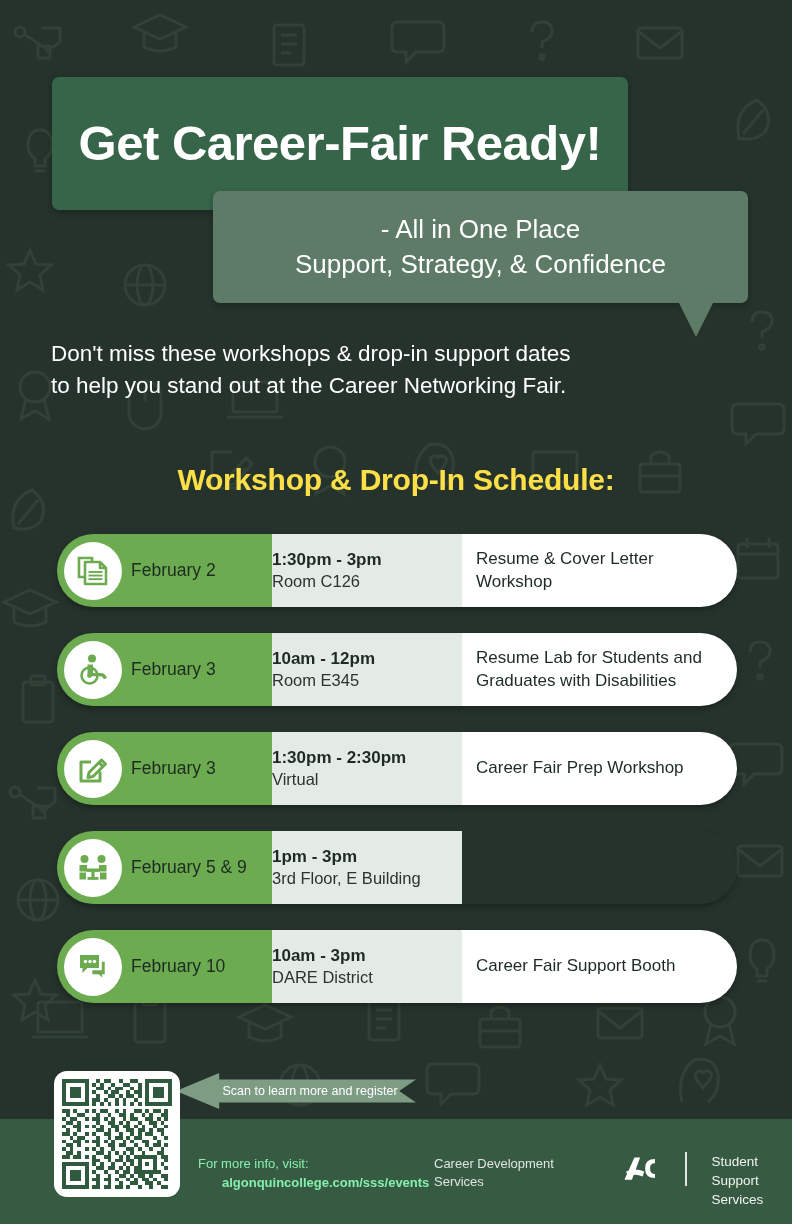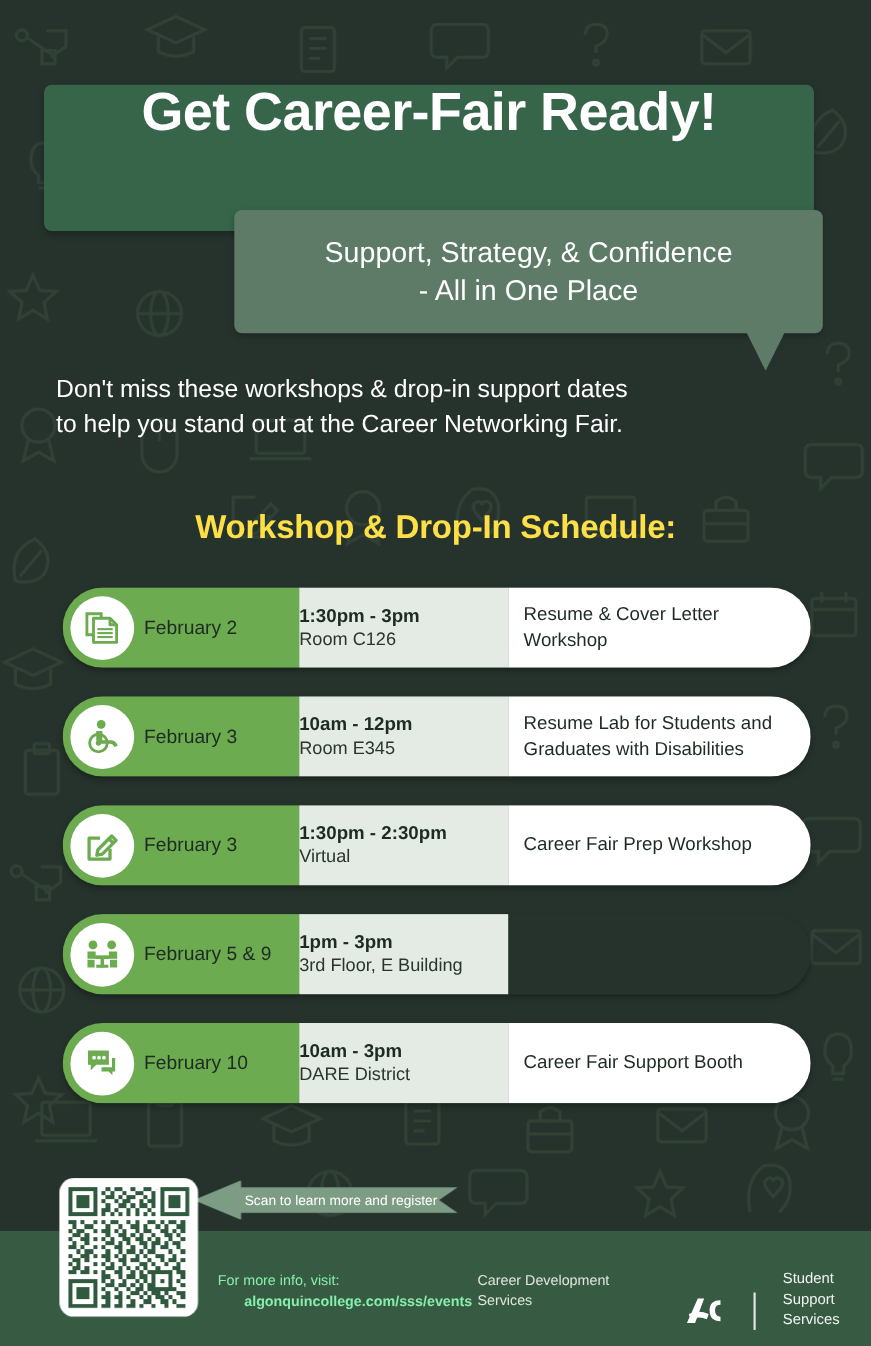--- a/index.html
+++ b/index.html
@@ -24,28 +24,28 @@
   
   .bg-pattern {
     position: absolute;
     inset: 0;
     opacity: 1;
     pointer-events: none;
   }
   
   .title-box {
     position: absolute;
-    left: 40px;
+    left: 52px;
     top: 77px;
-    width: 700px;
+    width: 576px;
     height: 133px;
     background: #36654a;
     border-radius: 7px;
     display: flex;
-    align-items: flex-start;
+    align-items: center;
     justify-content: center;
     box-shadow: 0 3px 7px rgba(0,0,0,0.25);
   }
   .title-text {
     color: #ffffff;
     font-size: 49px;
     font-weight: bold;
     letter-spacing: -0.5px;
     text-align: center;
     line-height: 1.05;
@@ -239,21 +239,21 @@
     top: 1155px;
     color: #dfe6df;
     font-size: 13px;
     line-height: 1.42;
   }
   .ac-logo-block {
     position: absolute;
     left: 622px;
     top: 1152px;
     display: flex;
-    align-items: flex-end;
+    align-items: flex-start;
     gap: 25px;
   }
   .ac-mark { display: block; }
   .ac-divider {
     width: 2px;
     height: 34px;
     background: #ffffff;
     opacity: 0.85;
   }
   .ac-text {
@@ -395,22 +395,22 @@
         <use href="#ic-heart-head" x="700" y="1080"></use>
     </g>
   </svg>
 
   <div class="title-box">
     <div class="title-text">Get Career-Fair Ready!</div>
   </div>
 
   <div class="subtitle-box">
     <div class="subtitle-text">
+      <div>- All in One Place</div>
       <div>Support, Strategy, &amp; Confidence</div>
-      <div>- All in One Place</div>
     </div>
   </div>
   <div class="subtitle-tail"></div>
 
   <div class="intro">
     <div>Don't miss these workshops &amp; drop-in support dates</div>
     <div>to help you stand out at the Career Networking Fair.</div>
   </div>
 
   <div class="schedule-heading">Workshop &amp; Drop-In Schedule:</div>

